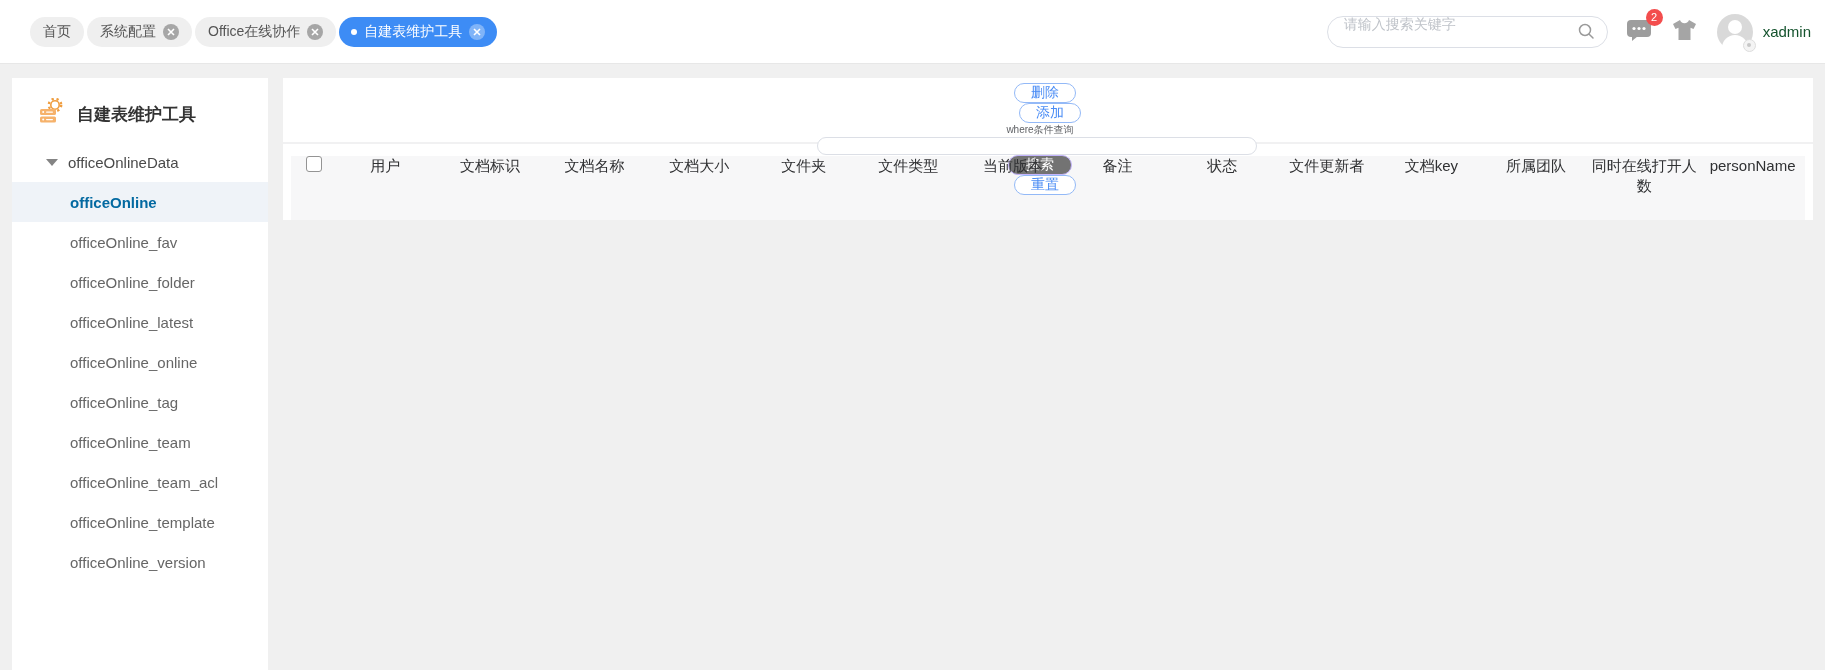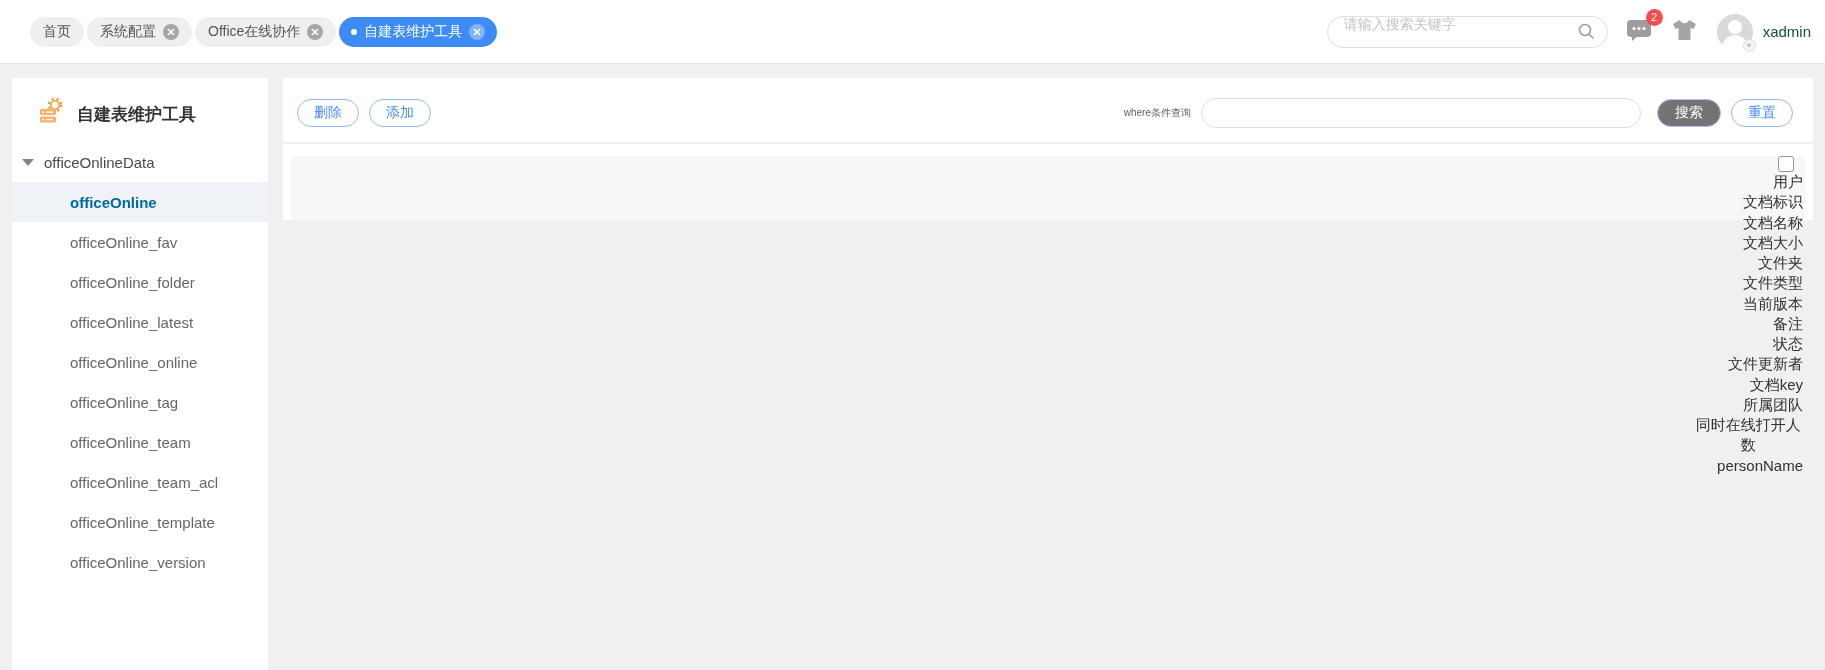--- a/index.html
+++ b/index.html
@@ -45,47 +45,47 @@
   .username { font-size:15px; color:#14532d; margin-right:4px; cursor:pointer; }
 
   
   .layout { display:flex; align-items:flex-start; gap:15px; padding:14px 12px 0 12px; }
 
   
   .sidebar { width:256px; height:592px; background:#fff; flex:0 0 auto; }
   .side-title { display:flex; align-items:center; gap:12px; padding:20px 10px 12px 26px;
                 font-size:17px; font-weight:bold; color:#333; }
   .tree-root { height:40px; display:flex; align-items:center; gap:10px;
-               padding-left:10px; font-size:15px; color:#4a4a4a; cursor:pointer; }
+               padding-left:34px; font-size:15px; color:#4a4a4a; cursor:pointer; }
   .caret { width:0; height:0; border-left:6px solid transparent; border-right:6px solid transparent;
            border-top:7px solid #848484; }
   .tree-item { height:40px; display:flex; align-items:center; padding-left:58px;
                font-size:15px; color:#666; cursor:pointer; }
   .tree-item.hl { background:#eff3f8; }
   .tree-item.sel { background:#eff3f8; color:#0369a1;font-weight:bold; }
 
   
   .content { flex:1; }
   .card { background:#fff; }
   .toolbar { height:66px; display:flex; align-items:center; padding:5px 20px 0 14px;
-             border-bottom:2px solid #f1f1f2; }
+             border-bottom:2px solid #f1f1f2;flex-direction:column; }
   .btn { height:28px; border-radius:14px; font-size:14px; font-family:inherit;
          padding:0 16px; cursor:pointer; white-space:nowrap; }
   .btn.outline { background:#fff; border:1px solid #93b9f7; color:#4a8cf5; }
   .btn.primary { background:#737373; border:1px solid #c4b5fd; color:#fff; padding:0 17px; }
   .toolbar .btn.outline + .btn.outline { margin-left:10px; }
   .spacer { flex:1; }
   .where-label { font-size:10px; color:#606266; margin-right:10px; white-space:nowrap; }
   .where-input { width:440px; height:30px; border:1px solid #dcdfe6; border-radius:15px;
                  padding:0 14px; font-size:14px; outline:none; font-family:inherit; margin-right:16px; }
   .toolbar .primary { margin-right:10px; }
 
   
   .thead { margin:12px 8px 0 8px; height:64px; background:#f7f7f8;
-           display:flex; align-items:flex-end; font-size:15px; color:#303133;flex-direction:column; }
+           display:flex; align-items:flex-start; font-size:15px; color:#303133; }
   .cell-check { width:42px; padding-left:15px; flex:0 0 auto; display:flex; align-items:center; }
   .checkbox { width:16px; height:16px; border:1px solid #949494; border-radius:3px;
               background:#fff; cursor:pointer; display:inline-block; }
   .th { flex:1; text-align:center; padding:0 2px; line-height:1.35; }
   .th.wrapcol { min-width:112px; }
   .th span { display:inline-block; }
 </style>
 </head>
 <body>
 

